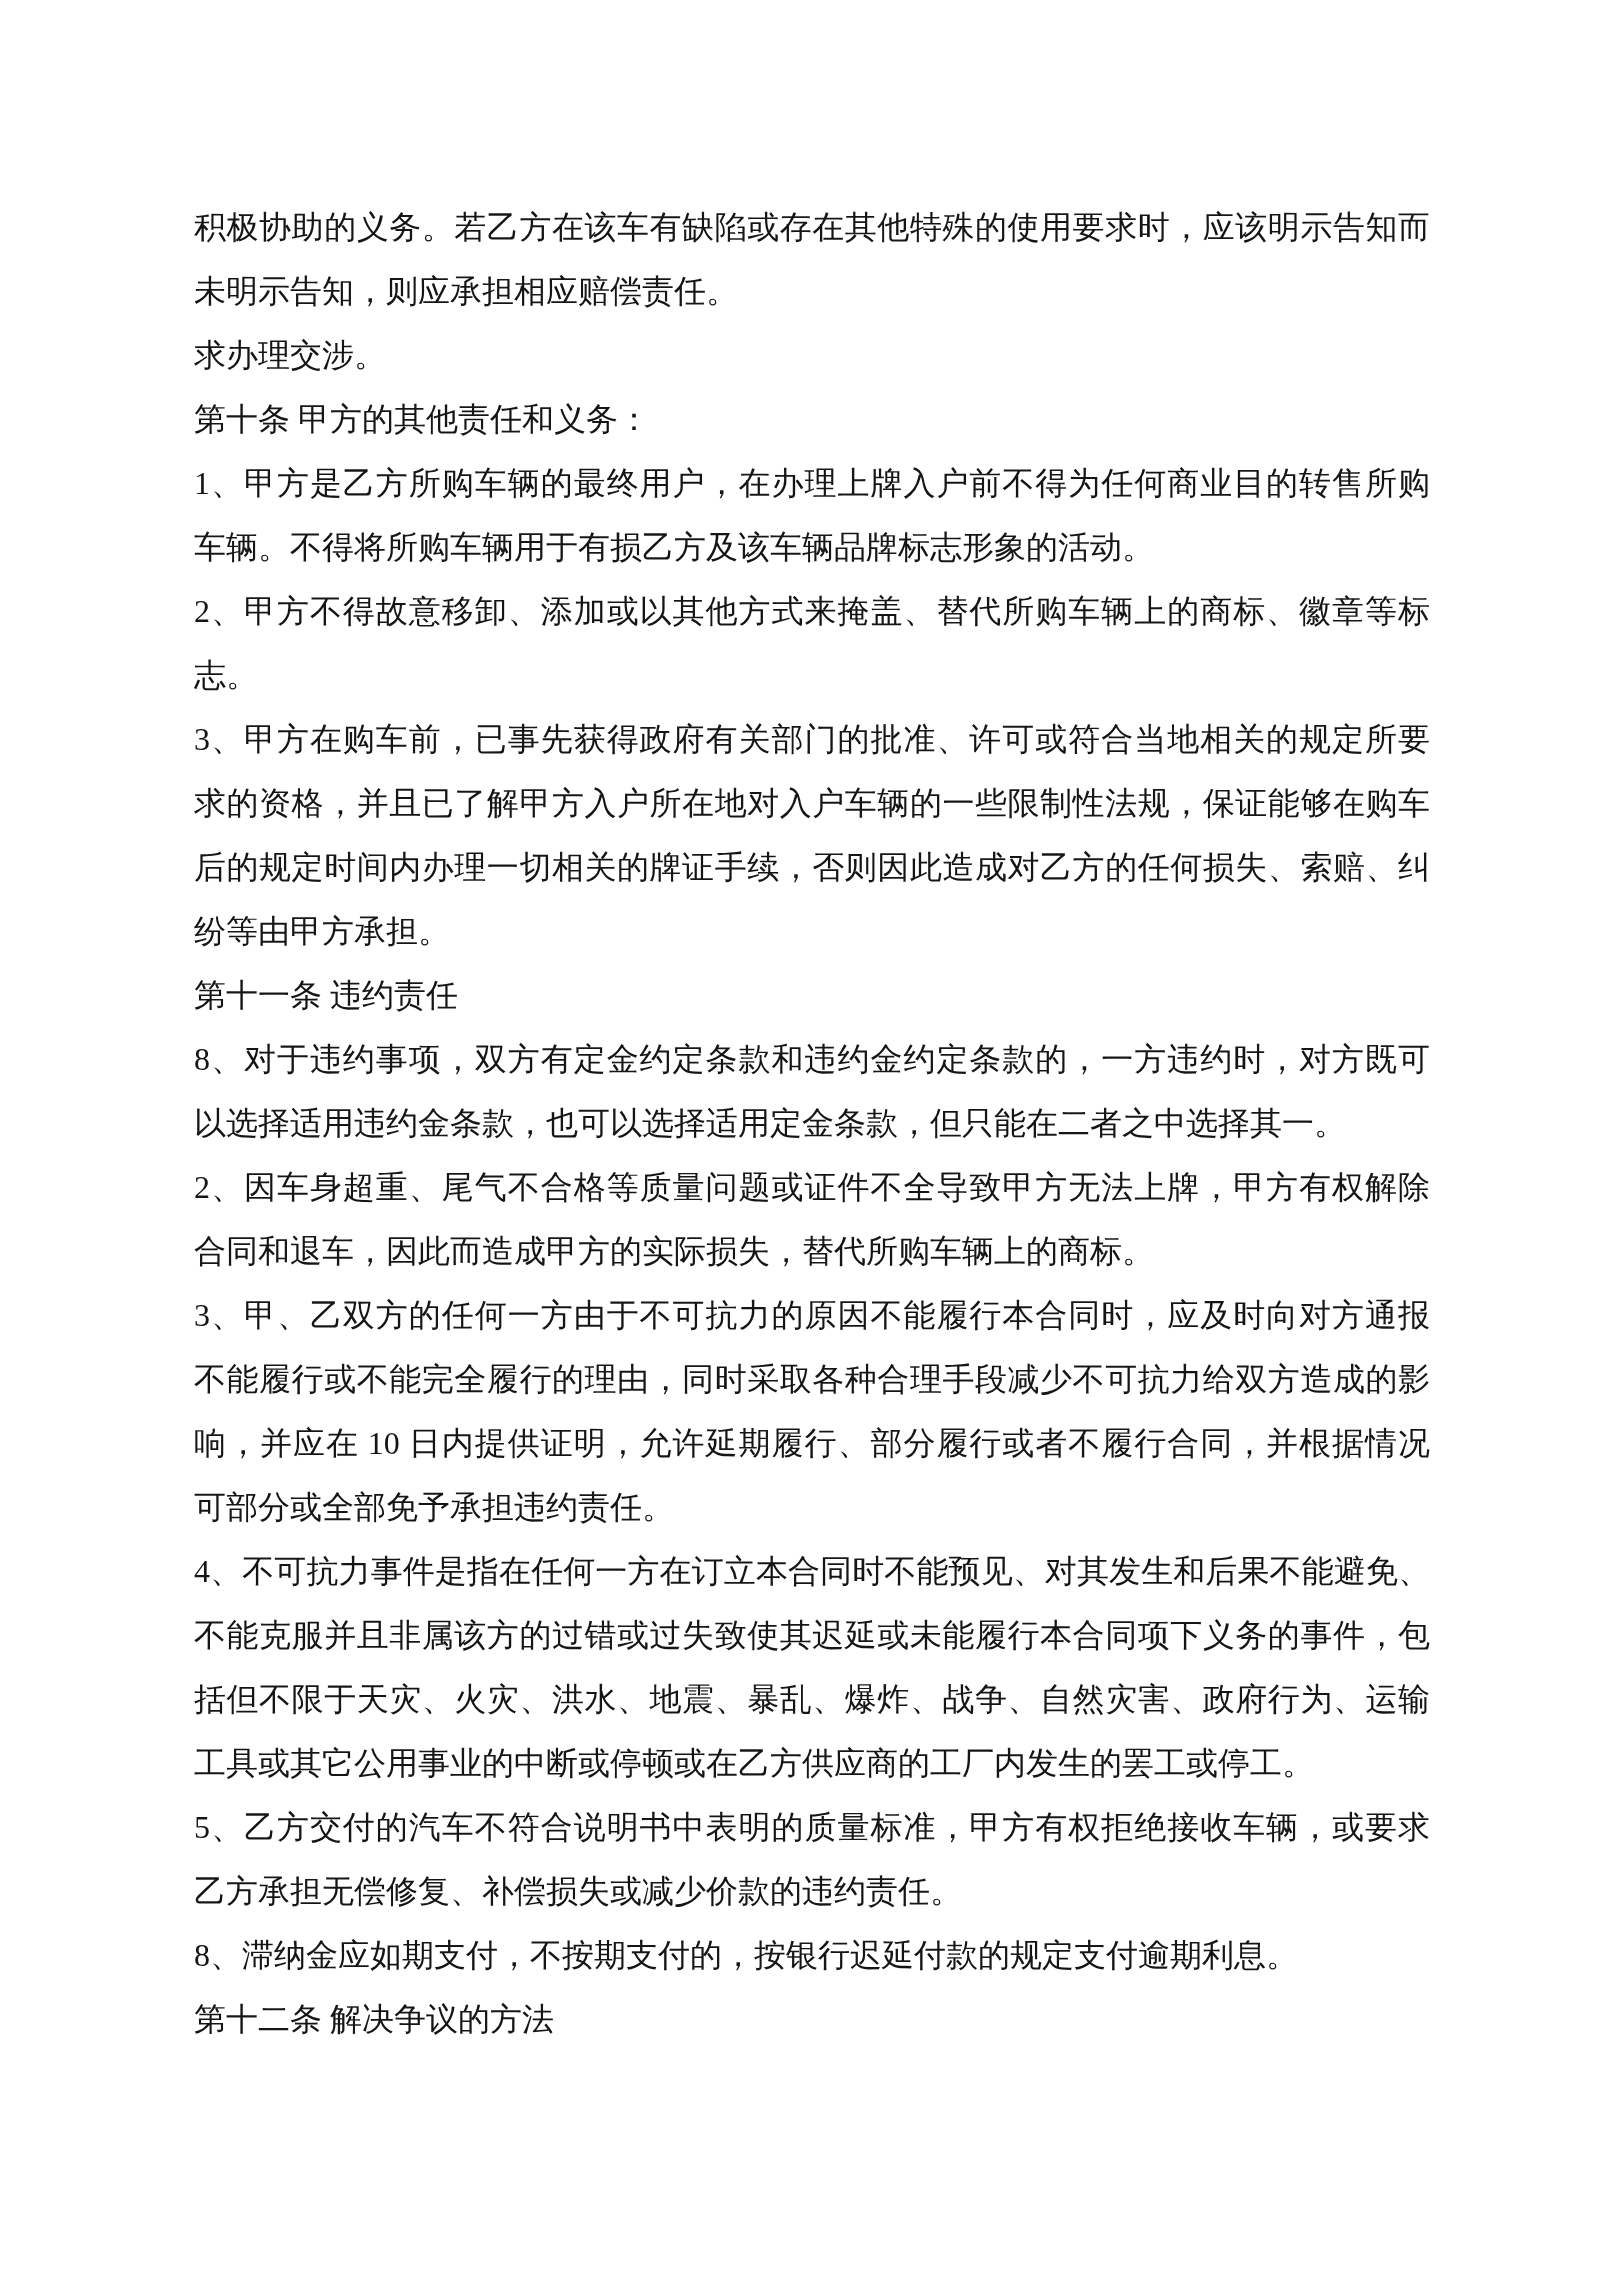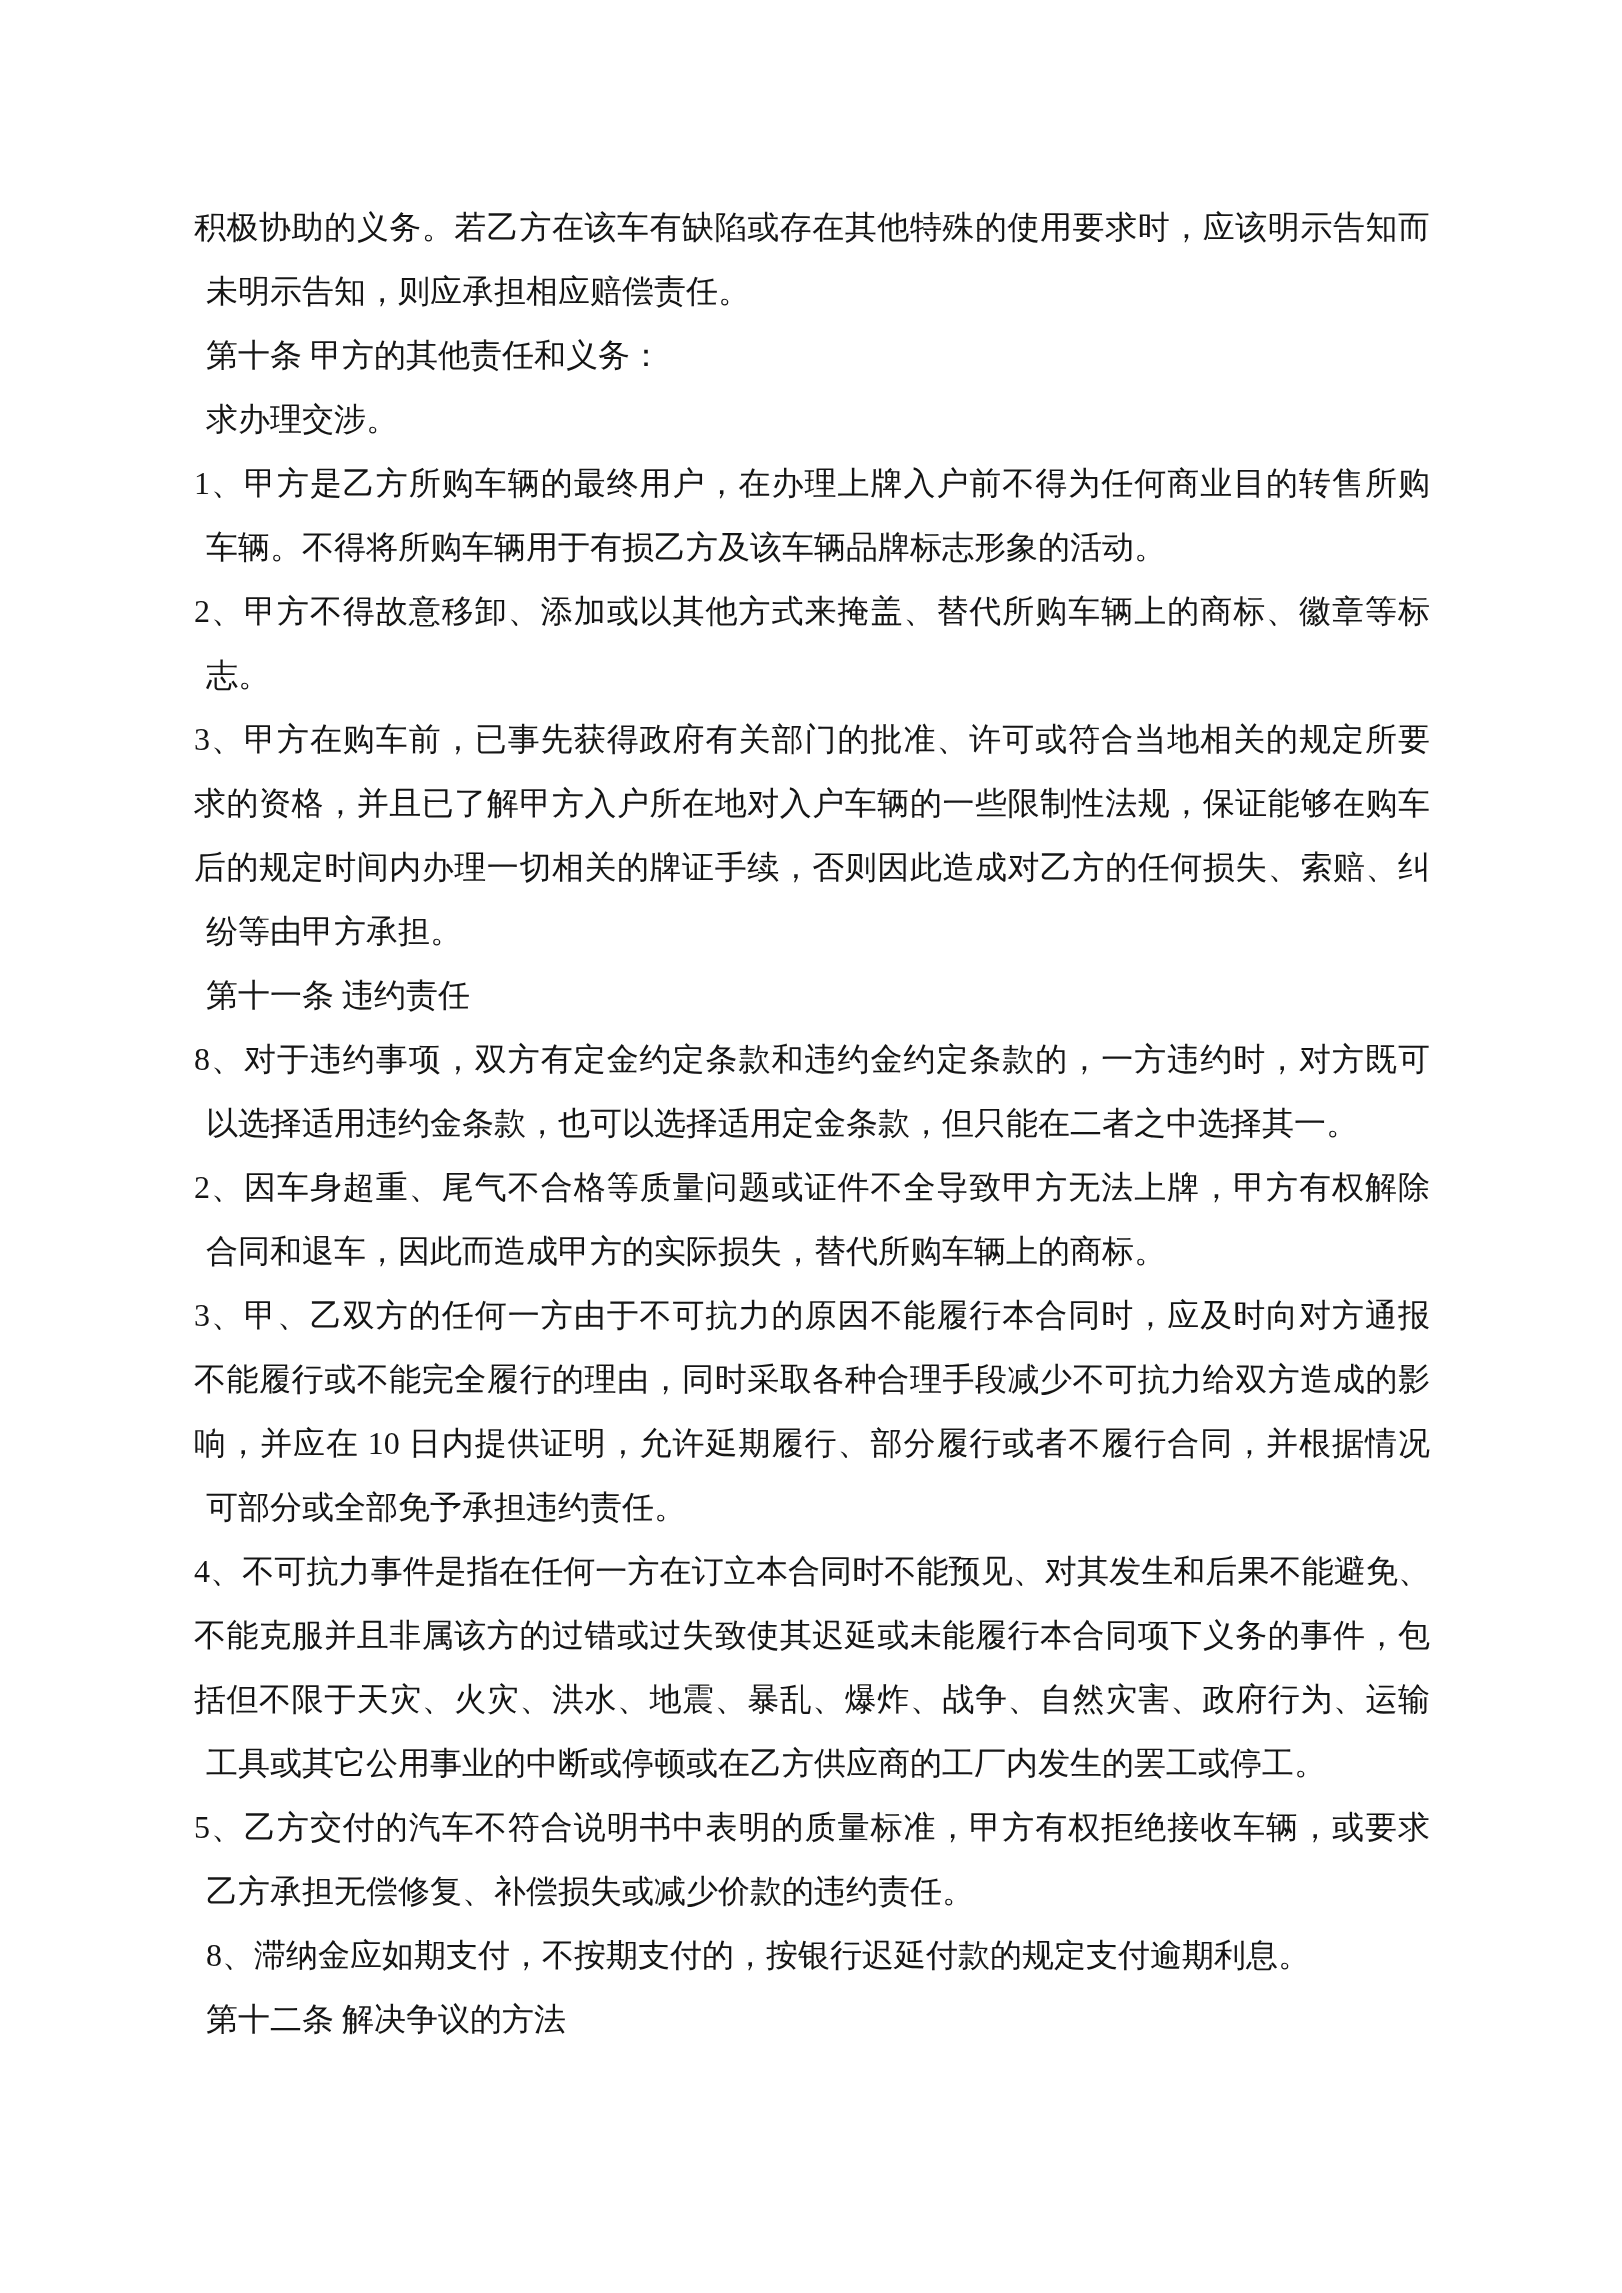--- a/index.html
+++ b/index.html
@@ -31,43 +31,42 @@
   }
   
   .line.jf {
     text-align: justify;
     text-align-last: justify;
   }
   
   .line.pe {
     text-align: left;
     text-align-last: left;
-    margin-left: 12px;
   }
   .page-footer {
     position: absolute;
     left: 0;
     top: 2120px;
     width: 1623px;
     text-align: center;
     font-size: 22px;
     line-height: 44px;
     color: #1a1a1a;
     font-family: Liberation Mono, monospace;
   }
 </style>
 </head>
 <body>
 
 <div class="page">
   <div class="doc-body">
       <div class="line jf">积极协助的义务。若乙方在该车有缺陷或存在其他特殊的使用要求时，应该明示告知而</div>
       <div class="line pe">未明示告知，则应承担相应赔偿责任。</div>
+      <div class="line pe">求办理交涉。</div>
       <div class="line pe">第十条 甲方的其他责任和义务：</div>
-      <div class="line pe">求办理交涉。</div>
       <div class="line jf">1、甲方是乙方所购车辆的最终用户，在办理上牌入户前不得为任何商业目的转售所购</div>
       <div class="line pe">车辆。不得将所购车辆用于有损乙方及该车辆品牌标志形象的活动。</div>
       <div class="line jf">2、甲方不得故意移卸、添加或以其他方式来掩盖、替代所购车辆上的商标、徽章等标</div>
       <div class="line pe">志。</div>
       <div class="line jf">3、甲方在购车前，已事先获得政府有关部门的批准、许可或符合当地相关的规定所要</div>
       <div class="line jf">求的资格，并且已了解甲方入户所在地对入户车辆的一些限制性法规，保证能够在购车</div>
       <div class="line jf">后的规定时间内办理一切相关的牌证手续，否则因此造成对乙方的任何损失、索赔、纠</div>
       <div class="line pe">纷等由甲方承担。</div>
       <div class="line pe">第十一条 违约责任</div>
       <div class="line jf">8、对于违约事项，双方有定金约定条款和违约金约定条款的，一方违约时，对方既可</div>

